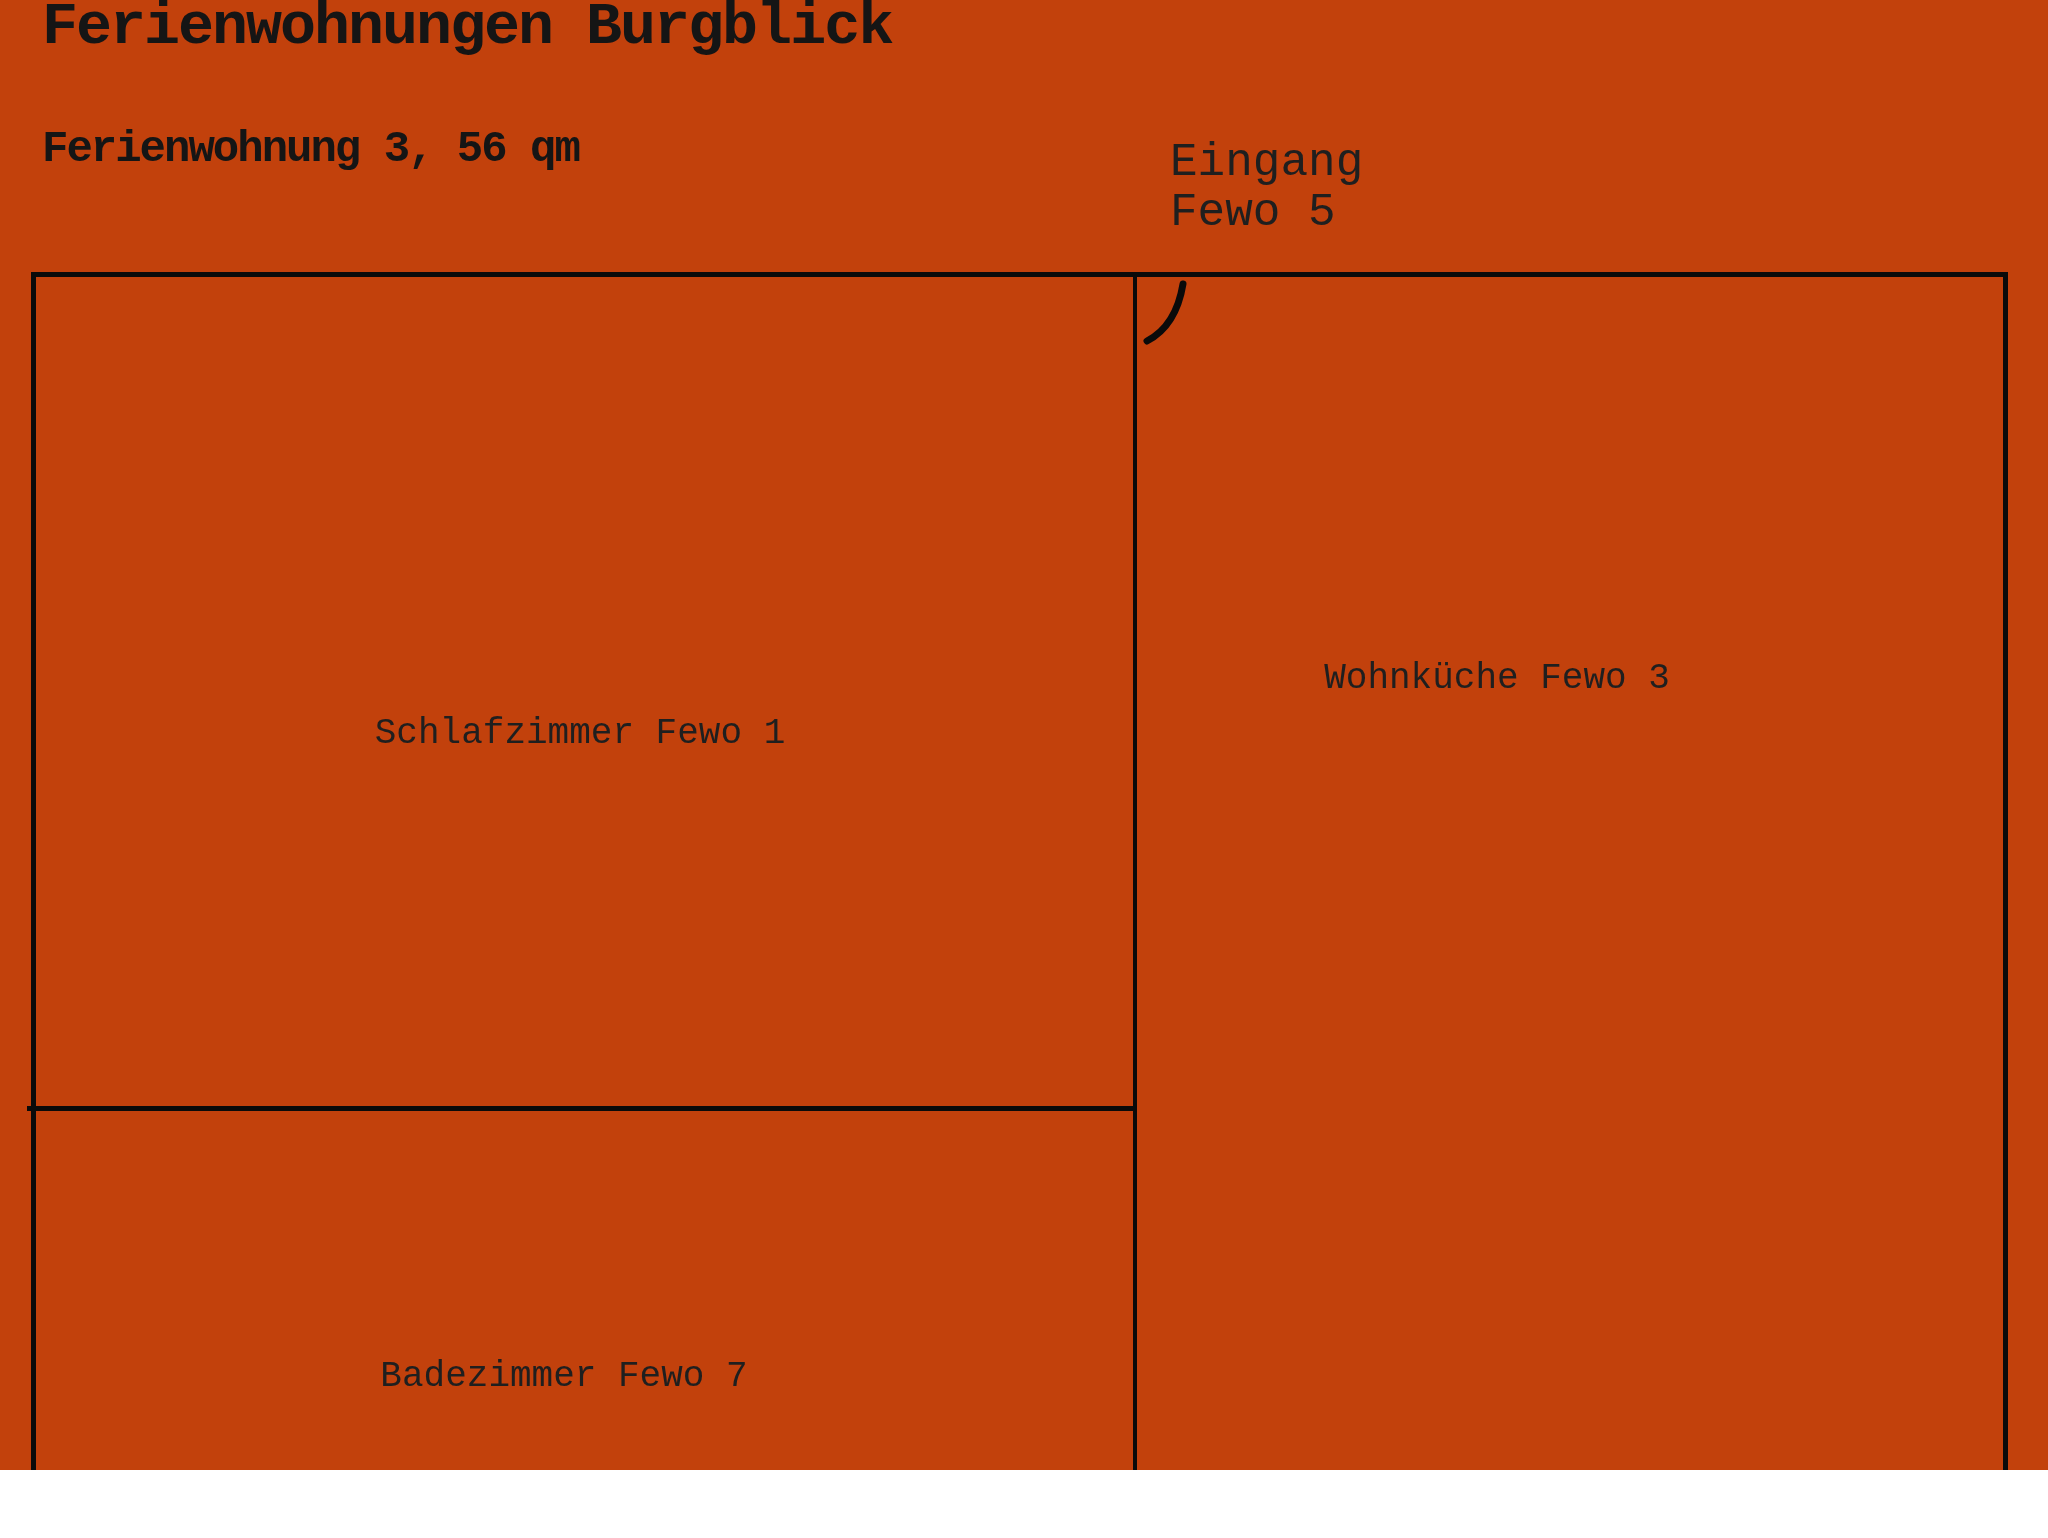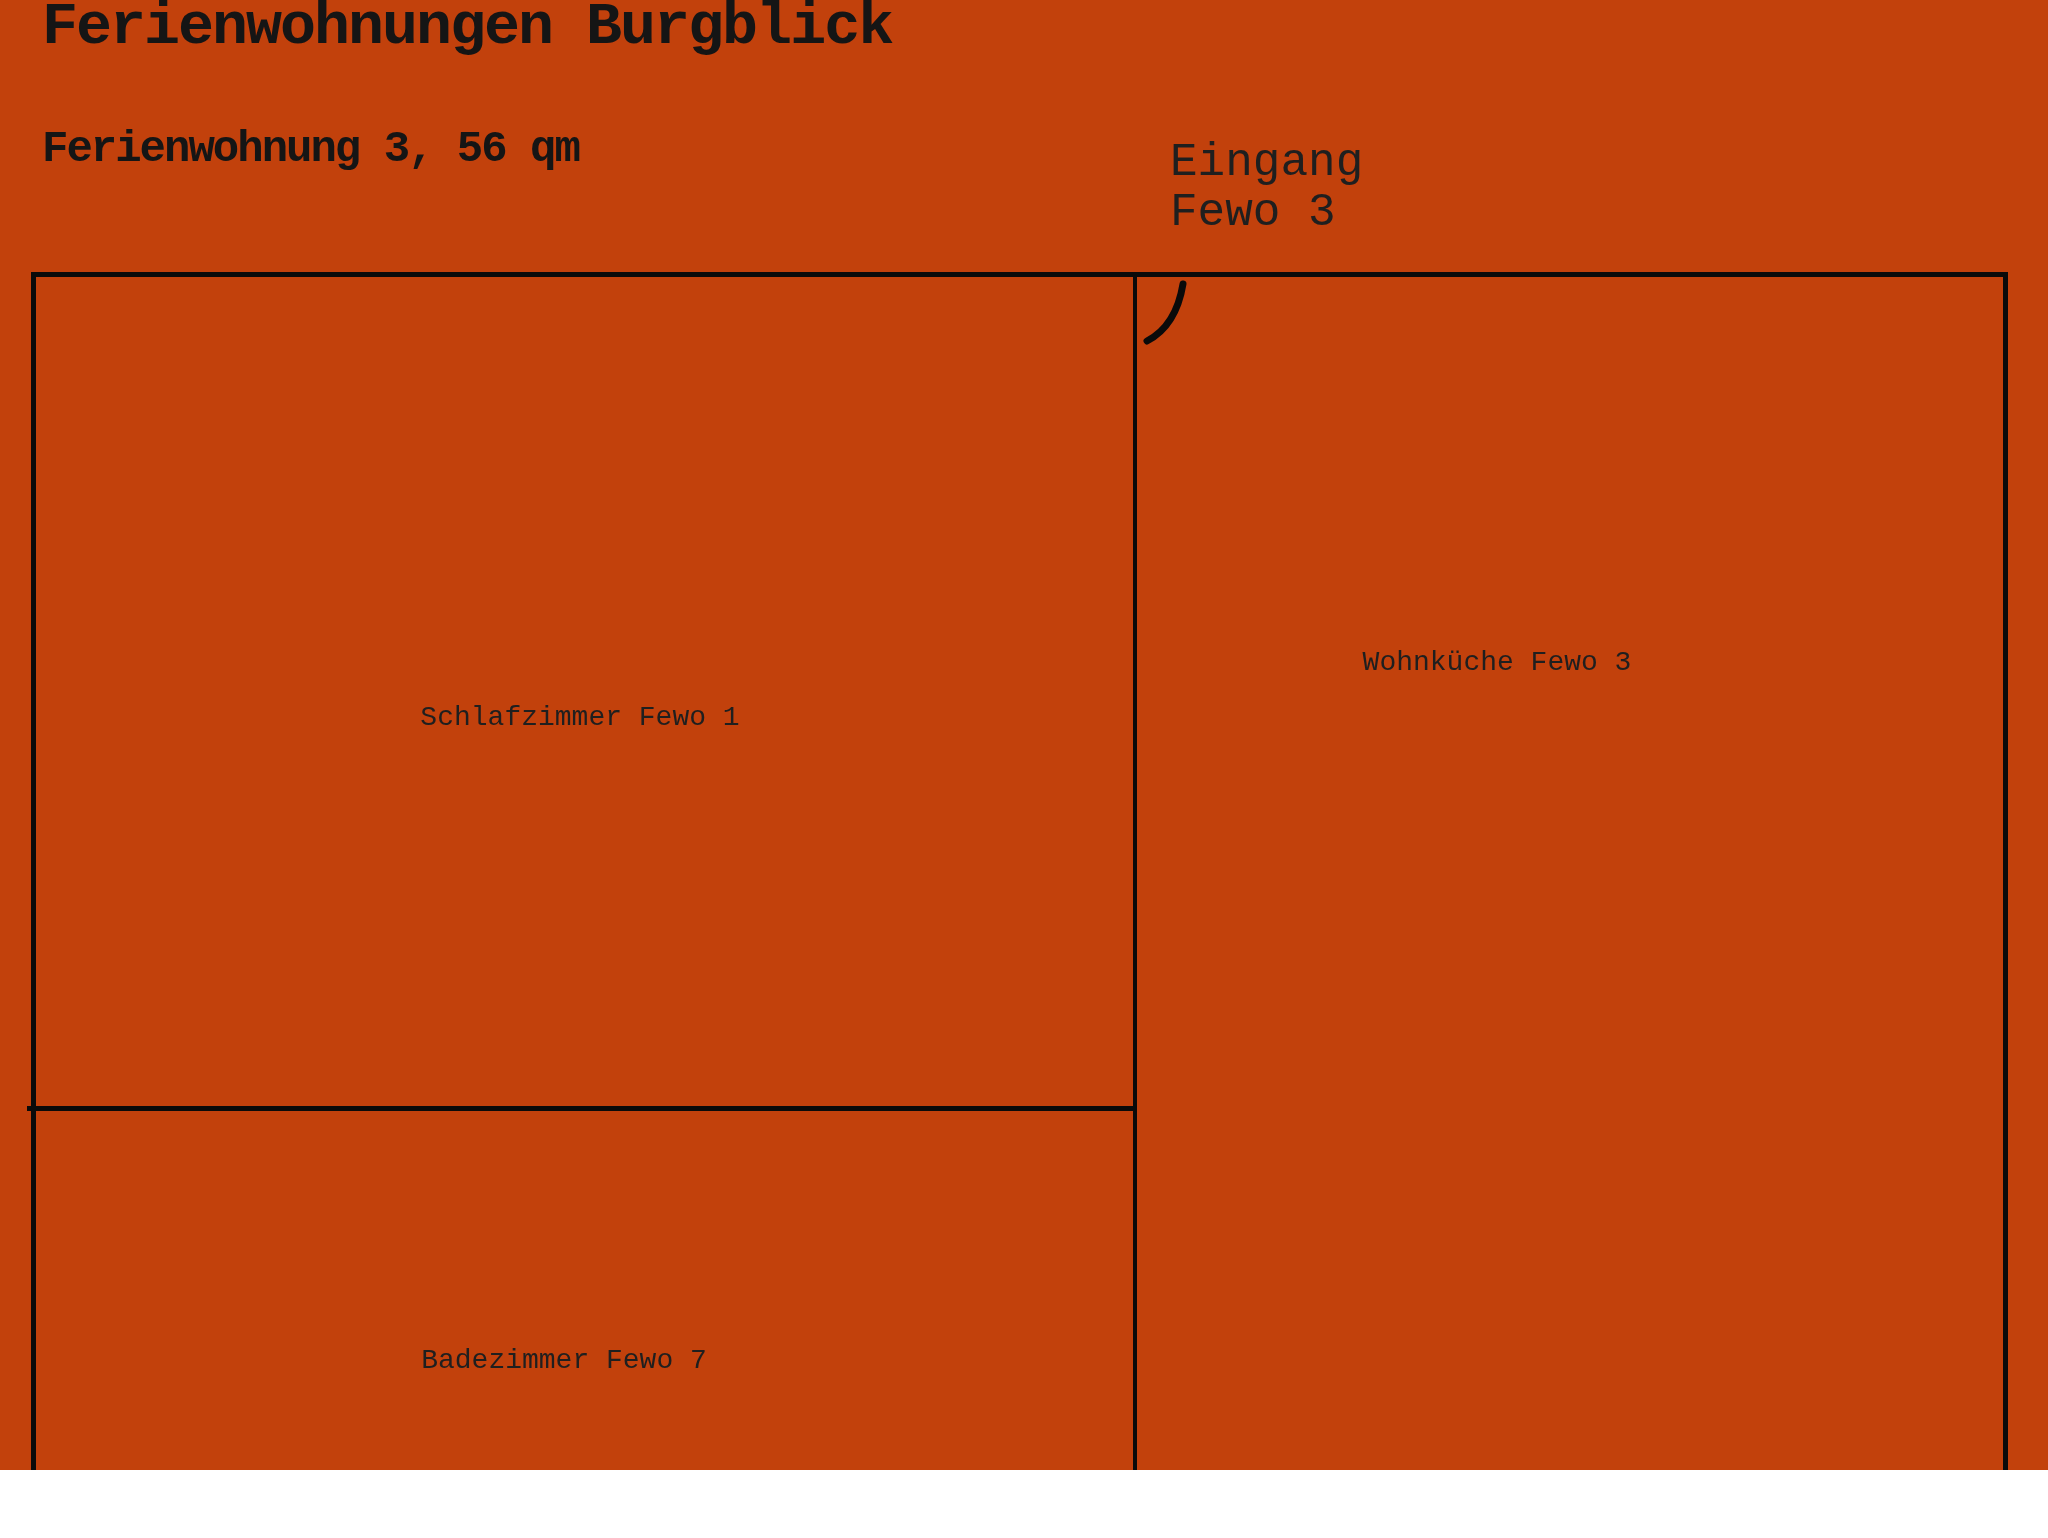--- a/index.html
+++ b/index.html
@@ -59,40 +59,41 @@
   .door-arc {
     position: absolute;
     left: 1130px;
     top: 275px;
     width: 120px;
     height: 120px;
   }
   .room-label {
     position: absolute;
     transform: translate(-50%, -50%);
-    font-size: 28px;
+    font-size: 36px;
     color: #1f1f1f;
     white-space: nowrap;
+    margin-top: 16px;
   }
   #label-schlafzimmer { left: 580px;  top: 717px; }
   #label-wohnkueche   { left: 1497px; top: 662px; }
   #label-badezimmer   { left: 564px;  top: 1360px; }
 </style>
 </head>
 <body>
 
 <div class="canvas">
 
   <div class="doc-title">Ferienwohnungen Burgblick</div>
 
   <div class="doc-subtitle">Ferienwohnung 3, 56 qm</div>
 
   <div class="entrance-label">
     <div>Eingang</div>
-    <div>Fewo 3</div>
+    <div>Fewo 5</div>
   </div>
 
   <div class="wall" id="wall-top"></div>
   <div class="wall" id="wall-left"></div>
   <div class="wall" id="wall-right"></div>
   <div class="wall" id="wall-middle"></div>
   <div class="wall" id="wall-divider"></div>
 
   <svg class="door-arc" viewBox="0 0 120 120" xmlns="http://www.w3.org/2000/svg">
     <path d="M 53 9 Q 46 51 17 66" fill="none" stroke="#0a0a0a" stroke-width="7" stroke-linecap="round"></path>

